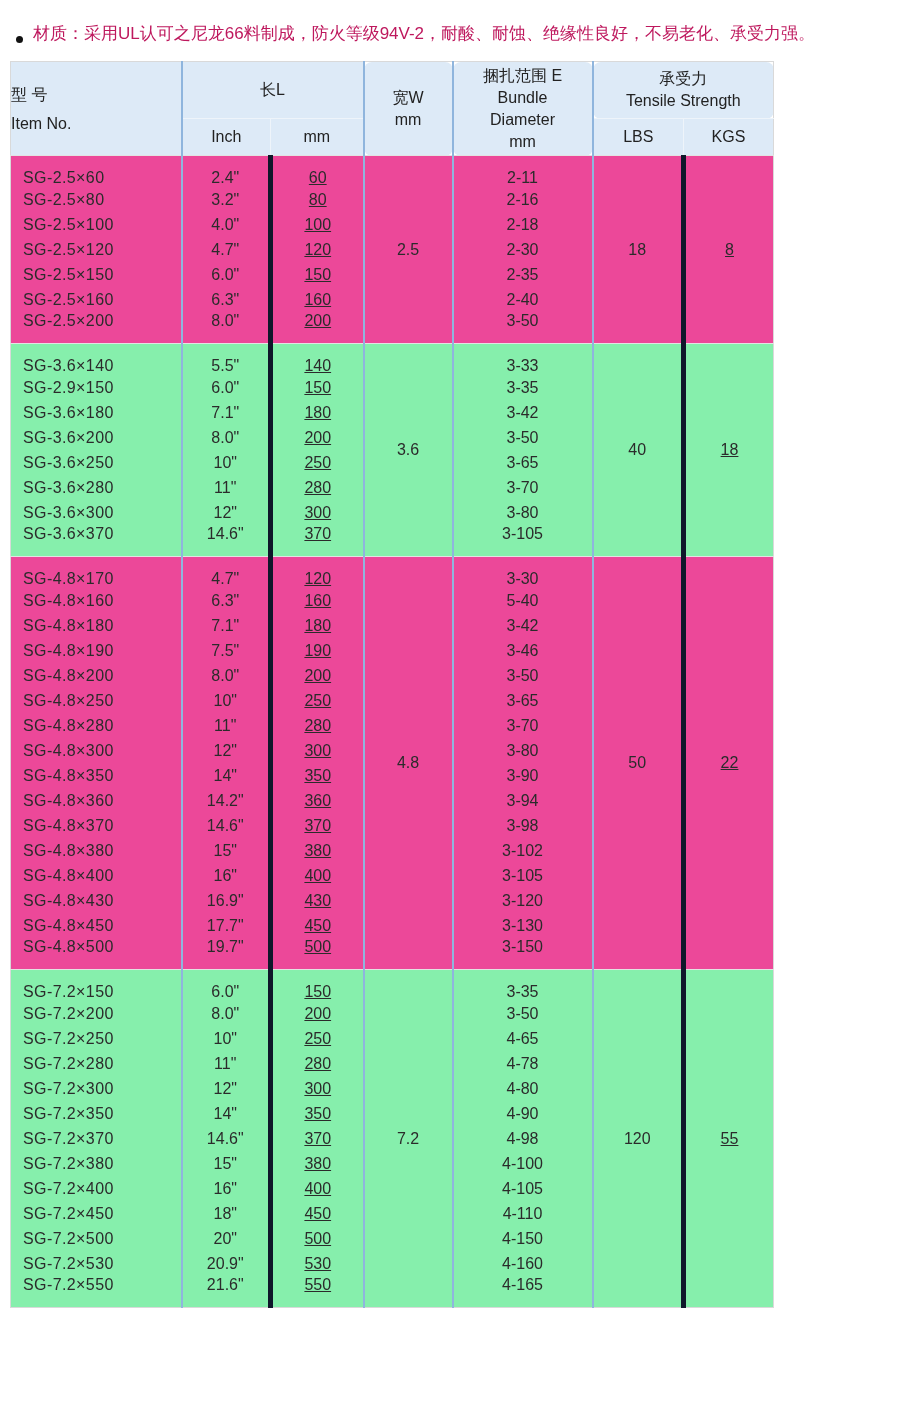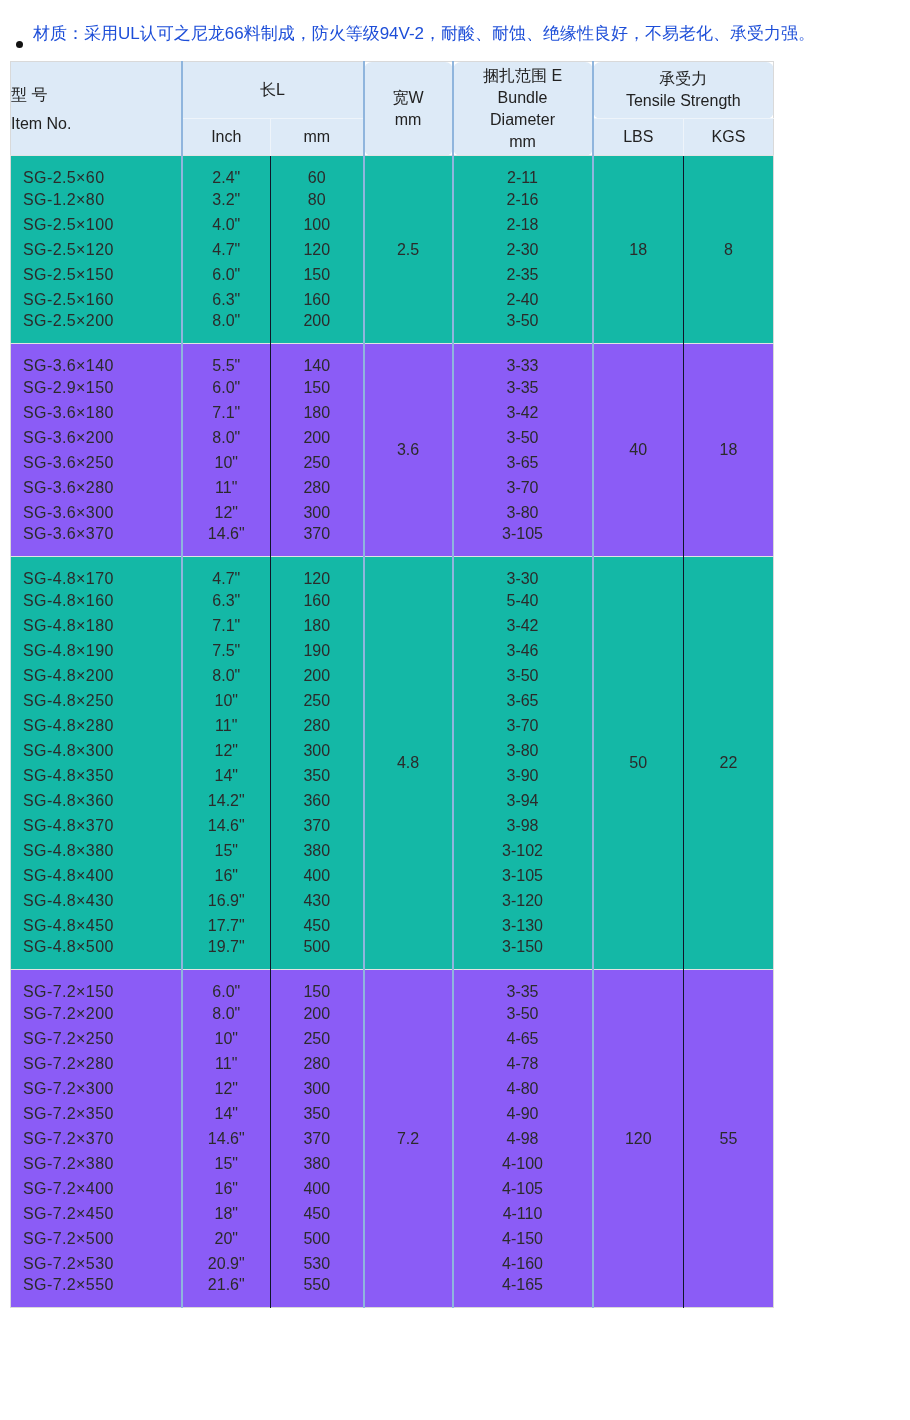--- a/index.html
+++ b/index.html
@@ -5,21 +5,21 @@
   * { margin:0; padding:0; box-sizing:border-box; }
   html,body { background:#ffffff; }
   body {
     width:910px; height:1420px;
     font-family:"Liberation Sans","DejaVu Sans",sans-serif;
     color:#262626;
     overflow:hidden;
   }
   
   .bullets { padding:19px 16px 0 14px; }
-  .bullet-line { display:flex; align-items:flex-end; line-height:29px; font-size:17px; color:#1d4ed8; }
+  .bullet-line { display:flex; align-items:center; line-height:29px; font-size:17px; color:#be185d; }
   .dot {
     flex:0 0 auto;
     width:7px; height:7px; border-radius:50%;
     background:#121212; margin:11px 10px 0 2px;
   }
   
   table.spec {
     margin:13px 0 0 10px;
     width:763px;
     border-collapse:collapse;
@@ -35,31 +35,31 @@
     text-align:center;
     vertical-align:middle;
   }
   thead tr.h-row1 { height:57px; }
   thead tr.h-row2 { height:37px; }
   .h-item  { text-align:left; white-space:pre-line; line-height:29px; }
   .h-multi { white-space:pre-line; line-height:22px;border-radius:8px; }
   .h-group { border-bottom:1px solid #eef4fa; }
   .hb-blue  { border-left:2px solid #8fb5dd; }
   .hb-light { border-left:1px solid #eef4fa; }
-  tbody { background:#14b8a6; }
-  tbody.band-gray { background:#8b5cf6; }
+  tbody { background:#ec4899; }
+  tbody.band-gray { background:#86efac; }
   td {
     height:25px;
     text-align:center;
     vertical-align:middle;
     padding:0;
   }
   td.c-item { text-align:left; padding-left:12px; letter-spacing:0.4px; }
   .bl-blue { border-left:2px solid #8fb5dd; }
-  .bl-gray { border-left:1px solid #0f172a; }
+  .bl-gray { border-left:5px solid #0f172a;text-decoration:underline; }
   tbody tr.g-first td { border-top:1px solid #e3e3e3; }
   tbody tr.g-first td:not(.c-span) { padding-top:13px; }
   tbody tr.g-last  td:not(.c-span) { padding-bottom:13px;margin-left:40px; }
 </style>
 </head>
 <body>
 
 <div class="bullets">
   <div class="bullet-line">
     <span class="dot"></span>
@@ -102,21 +102,21 @@
       <tr class="g-first">
         <td class="c-item">SG-2.5×60</td>
         <td class="bl-blue">2.4"</td>
         <td class="bl-gray">60</td>
         <td class="bl-blue c-span" rowspan="7">2.5</td>
         <td class="bl-blue">2-11</td>
         <td class="bl-blue c-span" rowspan="7">18</td>
         <td class="bl-gray c-span" rowspan="7">8</td>
       </tr>
       <tr>
-        <td class="c-item">SG-1.2×80</td>
+        <td class="c-item">SG-2.5×80</td>
         <td class="bl-blue">3.2"</td>
         <td class="bl-gray">80</td>
         <td class="bl-blue">2-16</td>
       </tr>
       <tr>
         <td class="c-item">SG-2.5×100</td>
         <td class="bl-blue">4.0"</td>
         <td class="bl-gray">100</td>
         <td class="bl-blue">2-18</td>
       </tr>

